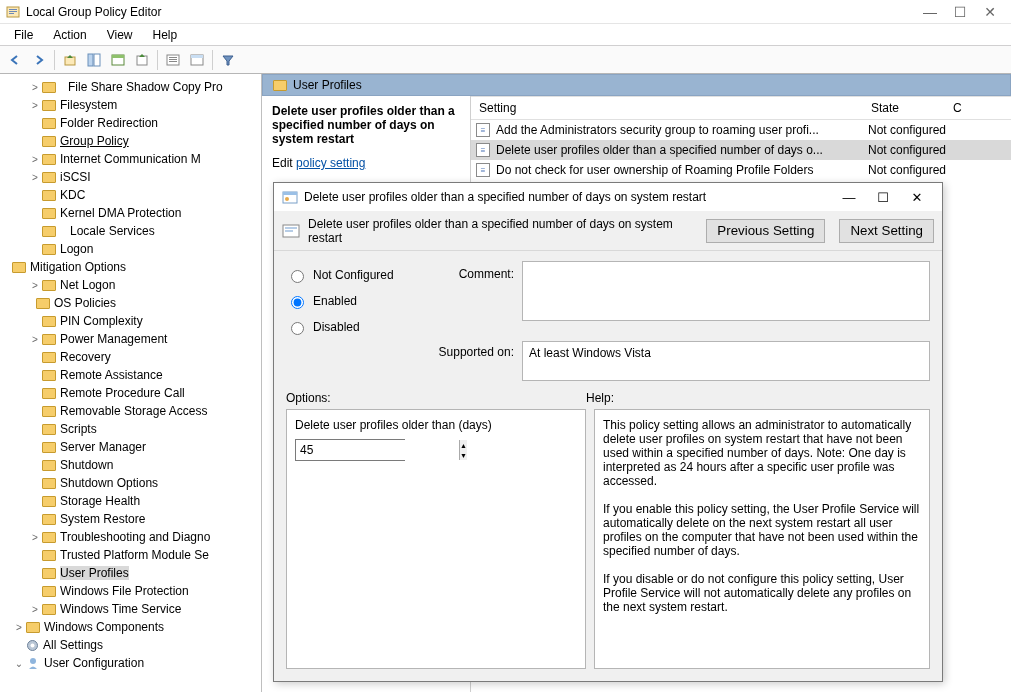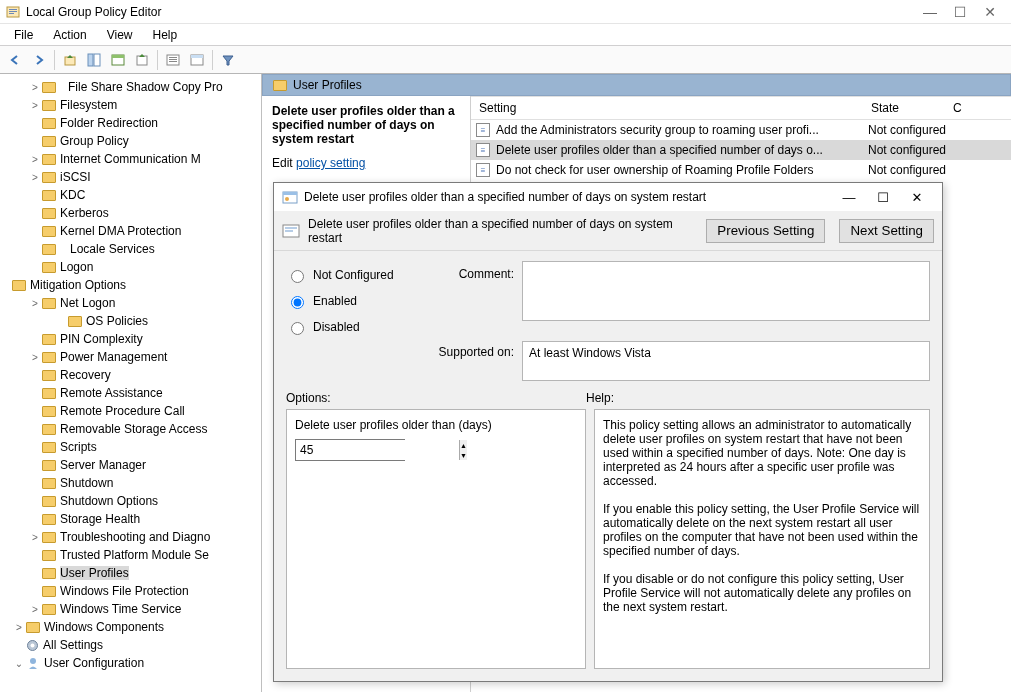--- a/index.html
+++ b/index.html
@@ -156,21 +156,21 @@
         <div class="tree-row" style="padding-left: 58px;">
           <span class="exp" style="margin-left:-30px;width:14px;display:inline-block">&gt;</span>
           <span class="folder"></span>
           <span class="lbl" style="margin-left:4px">Filesystem</span>
         </div>
         <div class="tree-row" style="padding-left: 58px;">
           <span class="exp" style="margin-left:-30px;width:14px;display:inline-block"></span>
           <span class="folder"></span>
           <span class="lbl" style="margin-left:4px">Folder Redirection</span>
         </div>
-        <div class="tree-row" style="padding-left: 58px;">
+        <div class="tree-row" style="padding-left: 58px; text-decoration: underline;">
           <span class="exp" style="margin-left:-30px;width:14px;display:inline-block"></span>
           <span class="folder"></span>
           <span class="lbl" style="margin-left:4px">Group Policy</span>
         </div>
         <div class="tree-row" style="padding-left: 58px;">
           <span class="exp" style="margin-left:-30px;width:14px;display:inline-block">&gt;</span>
           <span class="folder"></span>
           <span class="lbl" style="margin-left:4px">Internet Communication M</span>
         </div>
         <div class="tree-row" style="padding-left: 58px;">
@@ -179,25 +179,20 @@
           <span class="lbl" style="margin-left:4px">iSCSI</span>
         </div>
         <div class="tree-row" style="padding-left: 58px;">
           <span class="exp" style="margin-left:-30px;width:14px;display:inline-block"></span>
           <span class="folder"></span>
           <span class="lbl" style="margin-left:4px">KDC</span>
         </div>
         <div class="tree-row" style="padding-left: 58px;">
           <span class="exp" style="margin-left:-30px;width:14px;display:inline-block"></span>
           <span class="folder"></span>
-          <span class="lbl" style="margin-left:4px">Kerberos</span>
-        </div>
-        <div class="tree-row" style="padding-left: 58px;">
-          <span class="exp" style="margin-left:-30px;width:14px;display:inline-block"></span>
-          <span class="folder"></span>
           <span class="lbl" style="margin-left:4px">Kernel DMA Protection</span>
         </div>
         <div class="tree-row" style="padding-left: 58px;">
           <span class="exp" style="margin-left:-30px;width:14px;display:inline-block"></span>
           <span class="folder"></span>
           <span class="lbl" style="margin-left:14px">Locale Services</span>
         </div>
         <div class="tree-row" style="padding-left: 58px;">
           <span class="exp" style="margin-left:-30px;width:14px;display:inline-block"></span>
           <span class="folder"></span>
@@ -206,21 +201,21 @@
         <div class="tree-row" style="padding-left: 28px;">
           <span class="exp" style="margin-left:-30px;width:14px;display:inline-block"></span>
           <span class="folder"></span>
           <span class="lbl" style="margin-left:4px">Mitigation Options</span>
         </div>
         <div class="tree-row" style="padding-left: 58px;">
           <span class="exp" style="margin-left:-30px;width:14px;display:inline-block">&gt;</span>
           <span class="folder"></span>
           <span class="lbl" style="margin-left:4px">Net Logon</span>
         </div>
-        <div class="tree-row" style="padding-left: 84px;">
+        <div class="tree-row" style="padding-left: 52px;">
           <span class="exp" style="margin-left:-30px;width:14px;display:inline-block"></span>
           <span class="folder"></span>
           <span class="lbl" style="margin-left:4px">OS Policies</span>
         </div>
         <div class="tree-row" style="padding-left: 58px;">
           <span class="exp" style="margin-left:-30px;width:14px;display:inline-block"></span>
           <span class="folder"></span>
           <span class="lbl" style="margin-left:4px">PIN Complexity</span>
         </div>
         <div class="tree-row" style="padding-left: 58px;">
@@ -265,20 +260,25 @@
         </div>
         <div class="tree-row" style="padding-left: 58px;">
           <span class="exp" style="margin-left:-30px;width:14px;display:inline-block"></span>
           <span class="folder"></span>
           <span class="lbl" style="margin-left:4px">Shutdown Options</span>
         </div>
         <div class="tree-row" style="padding-left: 58px; text-align: right;">
           <span class="exp" style="margin-left:-30px;width:14px;display:inline-block"></span>
           <span class="folder"></span>
           <span class="lbl" style="margin-left:4px">Storage Health</span>
+        </div>
+        <div class="tree-row" style="padding-left: 58px;">
+          <span class="exp" style="margin-left:-30px;width:14px;display:inline-block"></span>
+          <span class="folder"></span>
+          <span class="lbl" style="margin-left:4px">System Restore</span>
         </div>
         <div class="tree-row" style="padding-left: 58px;">
           <span class="exp" style="margin-left:-30px;width:14px;display:inline-block">&gt;</span>
           <span class="folder"></span>
           <span class="lbl" style="margin-left:4px">Troubleshooting and Diagno</span>
         </div>
         <div class="tree-row" style="padding-left: 58px;">
           <span class="exp" style="margin-left:-30px;width:14px;display:inline-block"></span>
           <span class="folder"></span>
           <span class="lbl" style="margin-left:4px">Trusted Platform Module Se</span>

